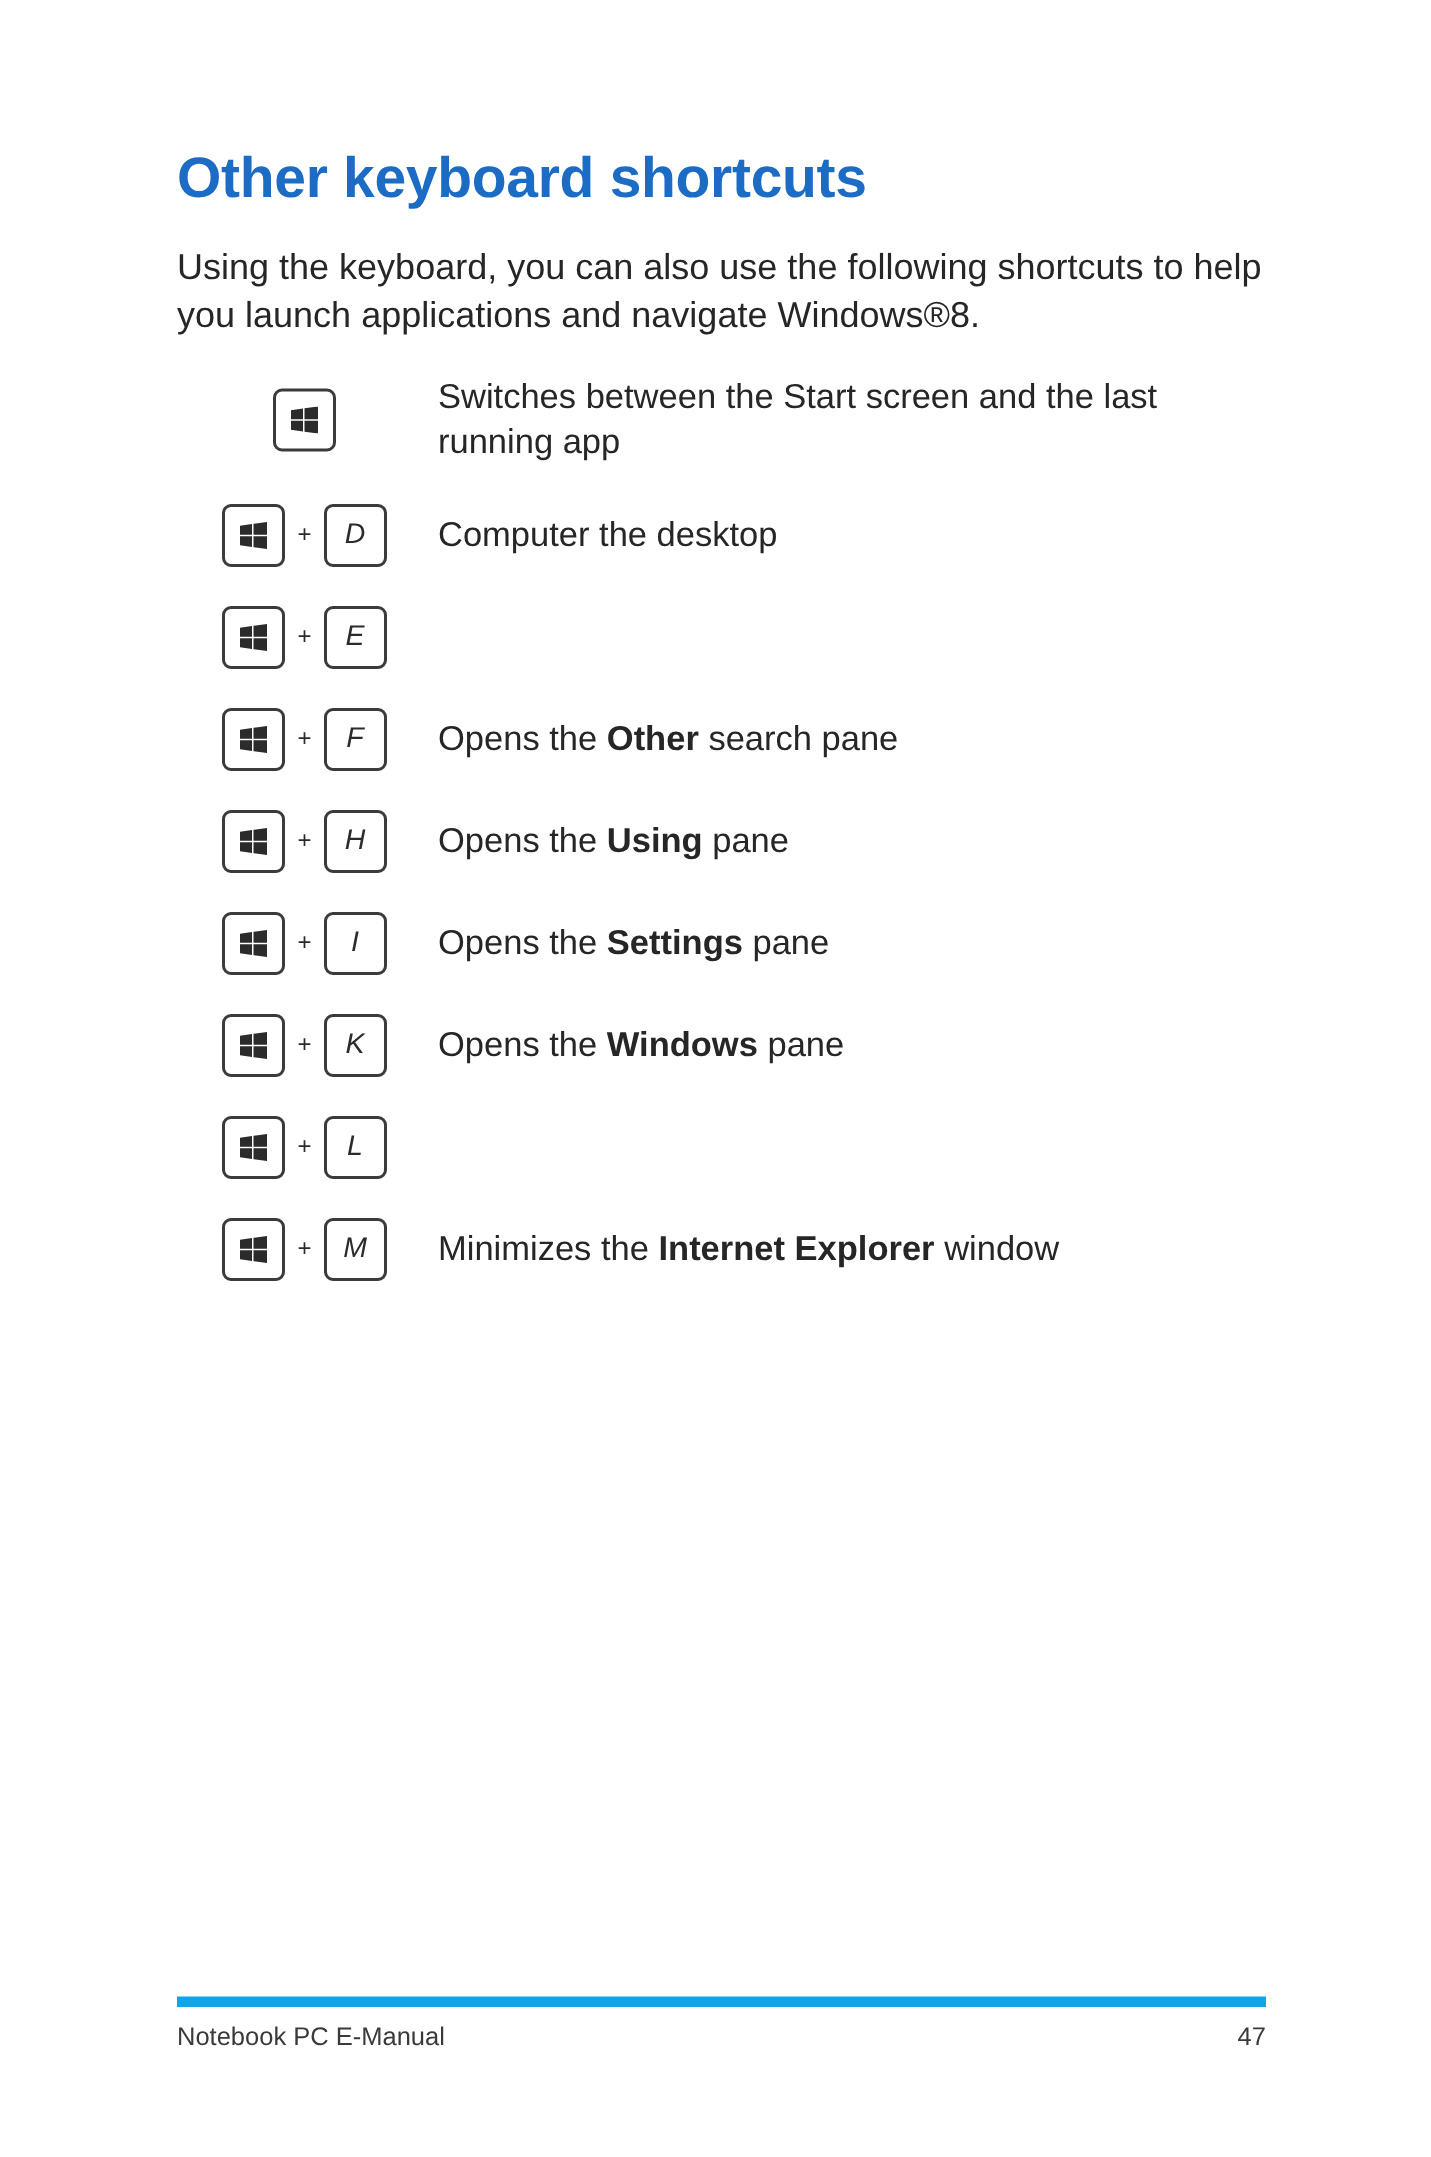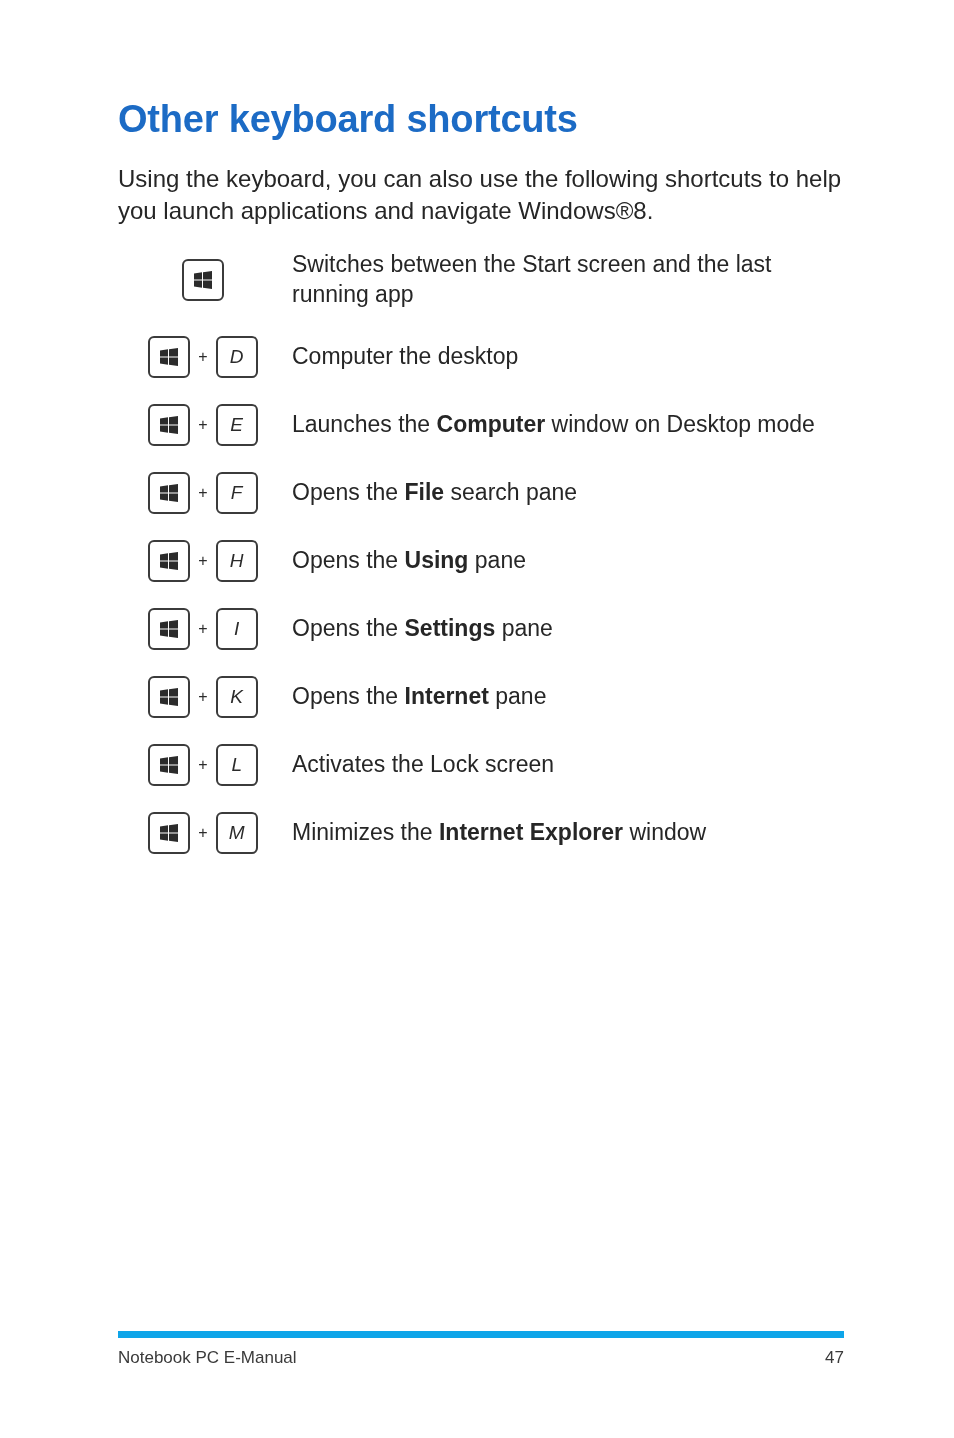--- a/index.html
+++ b/index.html
@@ -138,38 +138,37 @@
                 <polygon points="0,2.5 8,1.3 8,8.5 0,8.5" fill="#2b2b2b"></polygon>
                 <polygon points="9,1.15 18,0 18,8.5 9,8.5" fill="#2b2b2b"></polygon>
                 <polygon points="0,9.5 8,9.5 8,16.7 0,15.5" fill="#2b2b2b"></polygon>
                 <polygon points="9,9.5 18,9.5 18,18 9,16.85" fill="#2b2b2b"></polygon>
               </svg>
             </span>
           </span>
           <span class="plus">+</span>
           <span class="key">E</span>
         </div>
-        <div class="desc-cell">Launches the <strong>Computer</strong> window on Desktop mode</div>
       </div>
       <div class="shortcut-row">
         <div class="key-cell">
           <span class="key">
             <span class="win-icon">
               <svg viewBox="0 0 18 18" width="18" height="18">
                 <polygon points="0,2.5 8,1.3 8,8.5 0,8.5" fill="#2b2b2b"></polygon>
                 <polygon points="9,1.15 18,0 18,8.5 9,8.5" fill="#2b2b2b"></polygon>
                 <polygon points="0,9.5 8,9.5 8,16.7 0,15.5" fill="#2b2b2b"></polygon>
                 <polygon points="9,9.5 18,9.5 18,18 9,16.85" fill="#2b2b2b"></polygon>
               </svg>
             </span>
           </span>
           <span class="plus">+</span>
           <span class="key">F</span>
         </div>
-        <div class="desc-cell">Opens the <strong>File</strong> search pane</div>
+        <div class="desc-cell">Opens the <strong>Other</strong> search pane</div>
       </div>
       <div class="shortcut-row">
         <div class="key-cell">
           <span class="key">
             <span class="win-icon">
               <svg viewBox="0 0 18 18" width="18" height="18">
                 <polygon points="0,2.5 8,1.3 8,8.5 0,8.5" fill="#2b2b2b"></polygon>
                 <polygon points="9,1.15 18,0 18,8.5 9,8.5" fill="#2b2b2b"></polygon>
                 <polygon points="0,9.5 8,9.5 8,16.7 0,15.5" fill="#2b2b2b"></polygon>
                 <polygon points="9,9.5 18,9.5 18,18 9,16.85" fill="#2b2b2b"></polygon>
@@ -206,38 +205,37 @@
                 <polygon points="0,2.5 8,1.3 8,8.5 0,8.5" fill="#2b2b2b"></polygon>
                 <polygon points="9,1.15 18,0 18,8.5 9,8.5" fill="#2b2b2b"></polygon>
                 <polygon points="0,9.5 8,9.5 8,16.7 0,15.5" fill="#2b2b2b"></polygon>
                 <polygon points="9,9.5 18,9.5 18,18 9,16.85" fill="#2b2b2b"></polygon>
               </svg>
             </span>
           </span>
           <span class="plus">+</span>
           <span class="key">K</span>
         </div>
-        <div class="desc-cell">Opens the <strong>Internet</strong> pane</div>
+        <div class="desc-cell">Opens the <strong>Windows</strong> pane</div>
       </div>
       <div class="shortcut-row">
         <div class="key-cell">
           <span class="key">
             <span class="win-icon">
               <svg viewBox="0 0 18 18" width="18" height="18">
                 <polygon points="0,2.5 8,1.3 8,8.5 0,8.5" fill="#2b2b2b"></polygon>
                 <polygon points="9,1.15 18,0 18,8.5 9,8.5" fill="#2b2b2b"></polygon>
                 <polygon points="0,9.5 8,9.5 8,16.7 0,15.5" fill="#2b2b2b"></polygon>
                 <polygon points="9,9.5 18,9.5 18,18 9,16.85" fill="#2b2b2b"></polygon>
               </svg>
             </span>
           </span>
           <span class="plus">+</span>
           <span class="key">L</span>
         </div>
-        <div class="desc-cell">Activates the Lock screen</div>
       </div>
       <div class="shortcut-row">
         <div class="key-cell">
           <span class="key">
             <span class="win-icon">
               <svg viewBox="0 0 18 18" width="18" height="18">
                 <polygon points="0,2.5 8,1.3 8,8.5 0,8.5" fill="#2b2b2b"></polygon>
                 <polygon points="9,1.15 18,0 18,8.5 9,8.5" fill="#2b2b2b"></polygon>
                 <polygon points="0,9.5 8,9.5 8,16.7 0,15.5" fill="#2b2b2b"></polygon>
                 <polygon points="9,9.5 18,9.5 18,18 9,16.85" fill="#2b2b2b"></polygon>

